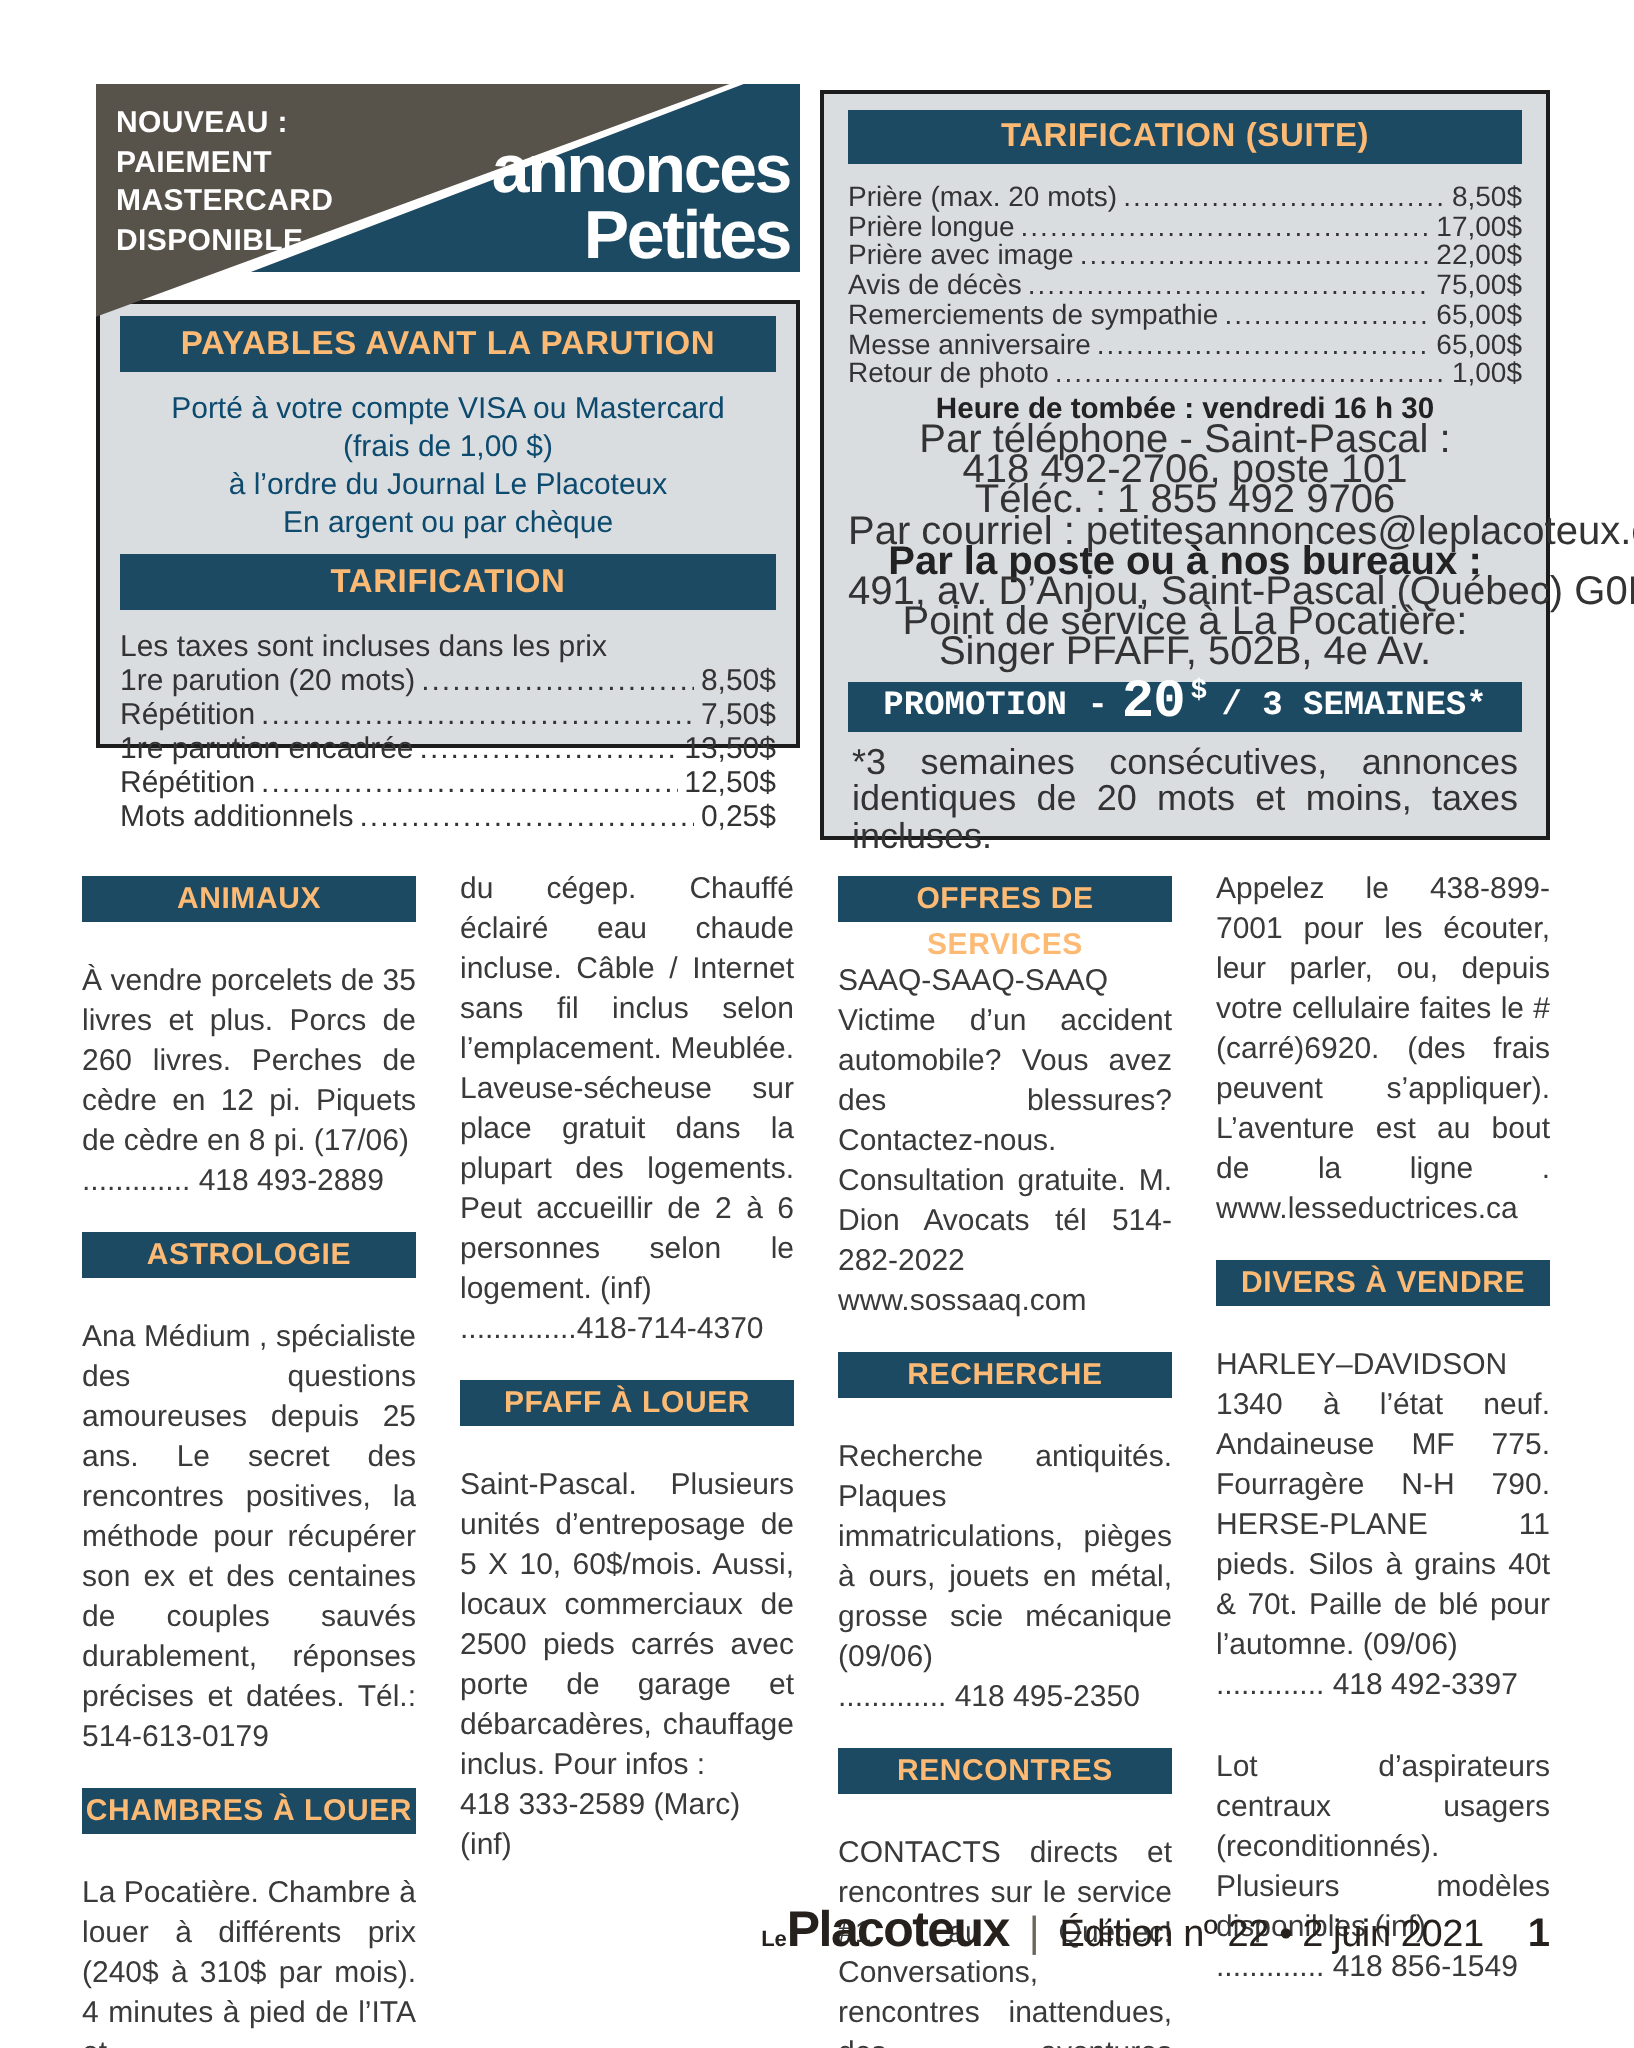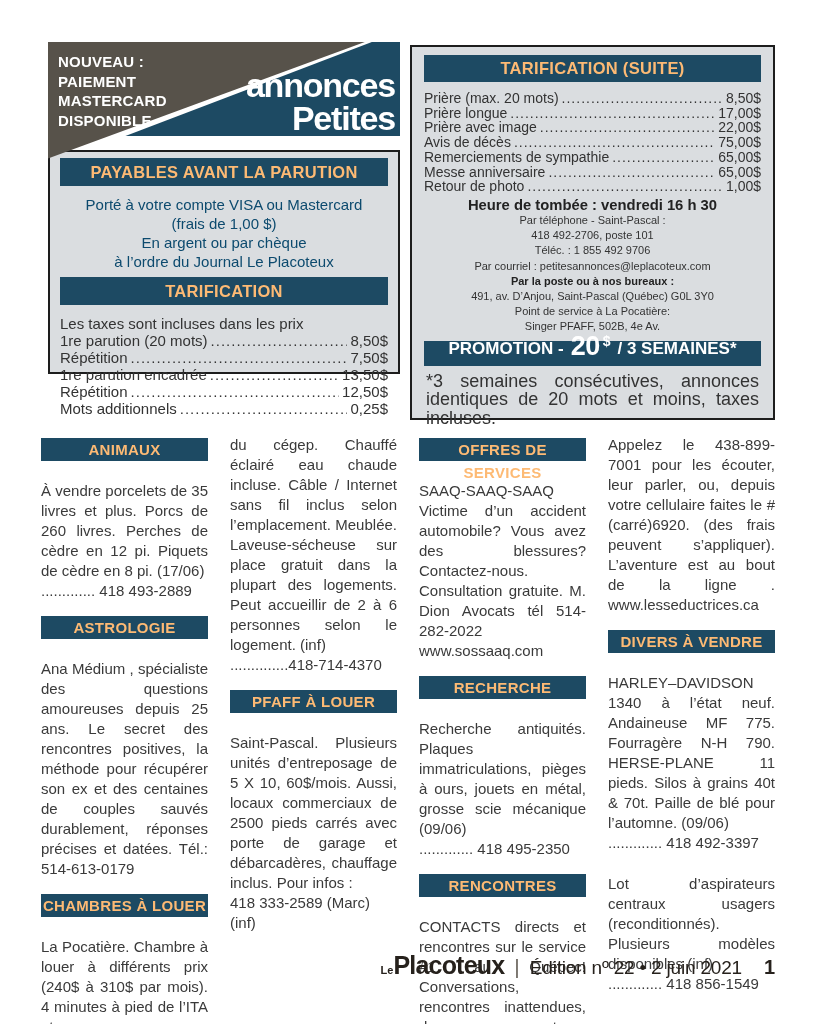--- a/index.html
+++ b/index.html
@@ -37,26 +37,26 @@
   .price-list { margin-top:10px; }
   .price-row { display:flex; align-items:baseline; font-size:15px; line-height:17px; color:#333; }
   .price-row .leader { flex:1; overflow:hidden; white-space:nowrap; margin:0 3px; letter-spacing:1px; }
   .price-row .price { white-space:nowrap; }
   .taxes-note { font-size:15px; line-height:17px; color:#333; }
 
   .panel-right .price-list { margin-top:9px; }
   .panel-right .price-row { font-size:14px; line-height:14.7px; }
 
   .deadline { text-align:center; font-weight:bold; font-size:14.8px; line-height:16px; margin-top:3px; color:#222; }
-  .contact { text-align:center; font-size:11px; line-height:15.2px; color:#333; }
+  .contact { text-align:center; font-size:20px; line-height:15.2px; color:#333; }
   .contact div { white-space:nowrap; }
   .contact .bold-line { font-weight:bold; color:#222; }
 
   .promo-bar { margin-top:6px; height:25px; background:#1d4a63; color:#fff;
-    display:flex; justify-content:center; align-items:flex-end; padding-top:0; }
+    display:flex; justify-content:center; align-items:center; padding-top:0;font-family:Liberation Mono, monospace; }
   .promo-inner { display:flex; align-items:baseline; gap:7px; line-height:33px; }
   .promo-text { font-weight:bold; font-size:17px; }
   .promo-amount { font-weight:bold; font-size:27px; letter-spacing:-0.5px; position:relative; top:1px; }
   .promo-currency { font-weight:bold; font-size:14px; vertical-align:super; position:relative; top:-8px; margin-left:-4px; }
   .promo-note { font-size:18px; line-height:18.5px; text-align:justify; margin-top:6px; color:#333; padding:0 2px; }
 
   
   .col { position:absolute; top:435px; width:167px; }
   .col-1 { left:41px; }  .col-2 { left:230px; }  .col-3 { left:419px; }  .col-4 { left:608px; }
   .col-bar { height:23px; line-height:23px; font-size:15px; margin:15px 0 20px; }
@@ -90,22 +90,22 @@
     <span>annonces</span>
     <span>Petites</span>
   </div>
 </div>
 
 <div class="panel panel-left">
   <div class="bar bar-big">PAYABLES AVANT LA PARUTION</div>
   <div class="centered-lines">
     <div>Porté à votre compte VISA ou Mastercard</div>
     <div>(frais de 1,00 $)</div>
+    <div>à l’ordre du Journal Le Placoteux</div>
     <div>En argent ou par chèque</div>
-    <div>à l’ordre du Journal Le Placoteux</div>
   </div>
   <div class="bar bar-big">TARIFICATION</div>
   <div class="price-list">
     <div class="taxes-note">Les taxes sont incluses dans les prix</div>
     <div class="price-row">
       <span>1re parution (20 mots)</span>
       <span class="leader">............................................................................</span>
       <span class="price">8,50$</span>
     </div>
     <div class="price-row">

